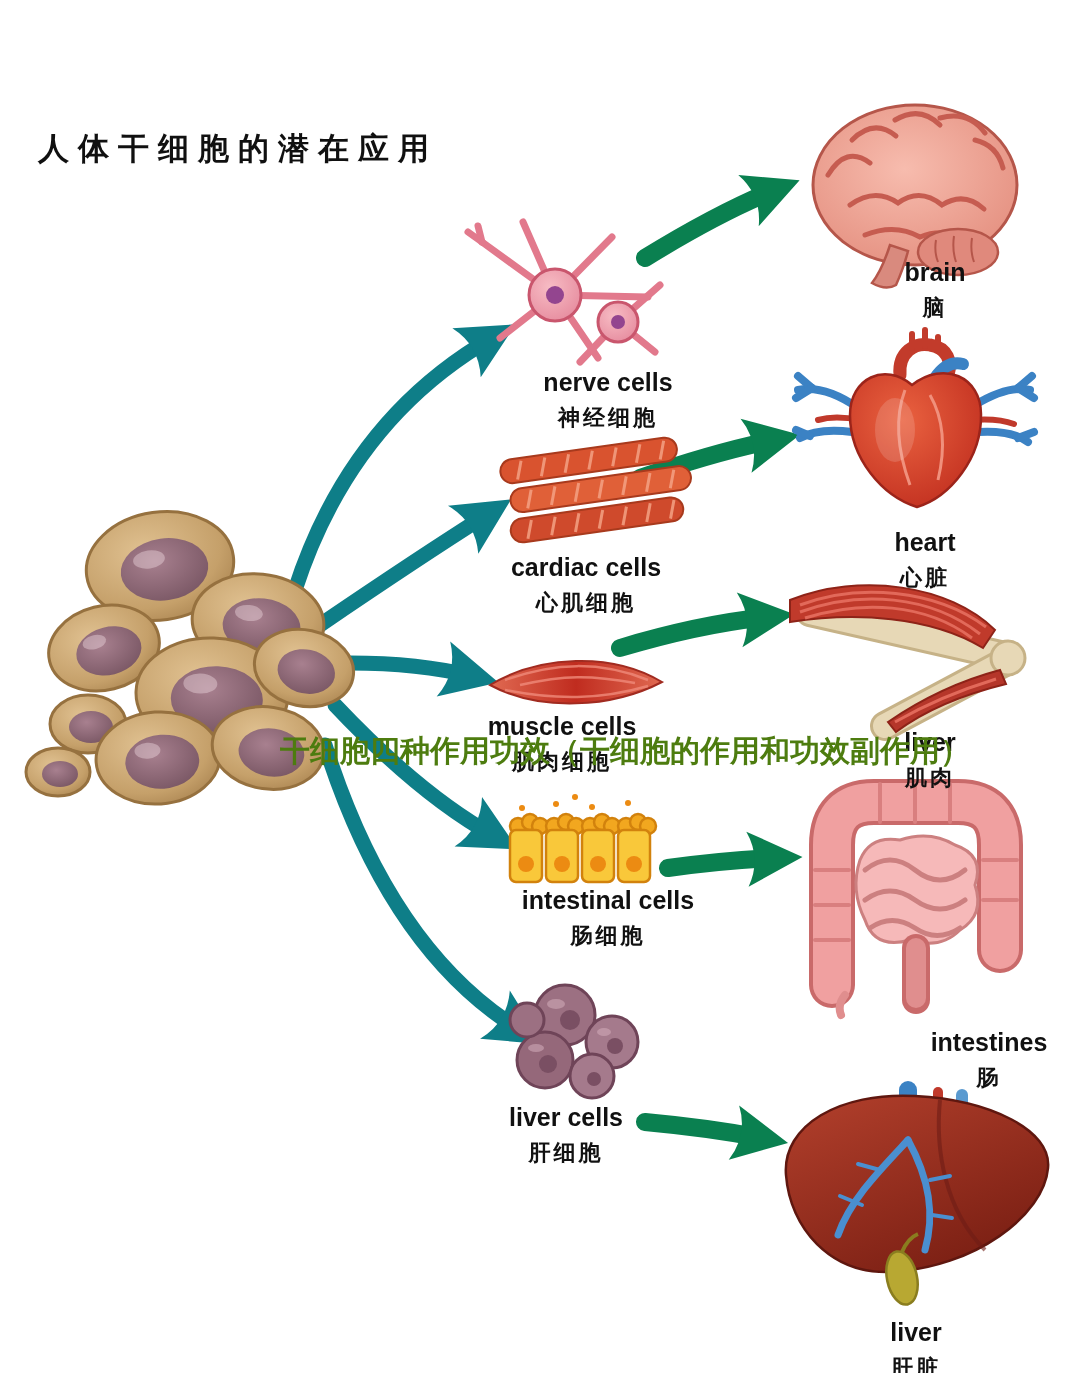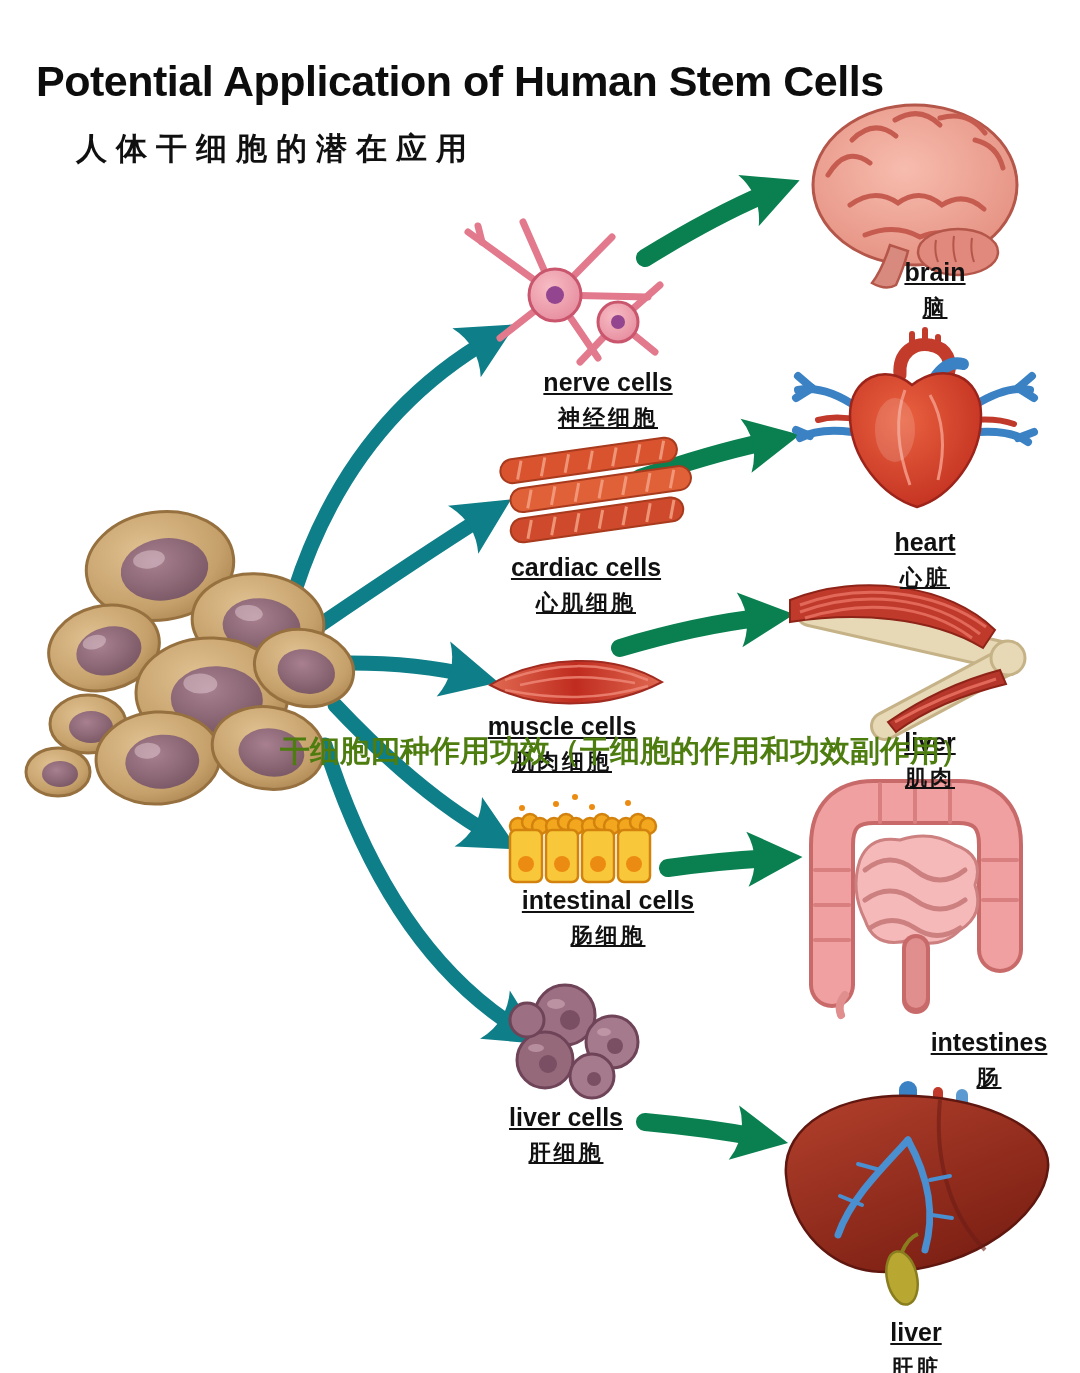--- a/index.html
+++ b/index.html
@@ -7,23 +7,23 @@
     position:relative; width:1080px; height:1373px; background:#ffffff;
     overflow:hidden; font-family:"Liberation Sans", sans-serif; color:#111;
   }
   .art { position:absolute; left:0; top:0; width:1080px; height:1373px; }
   .title {
     position:absolute; left:36px; top:28px; font-size:43px; font-weight:bold;
     letter-spacing:-0.5px; color:#0d0d0d; white-space:nowrap;
   }
   .subtitle {
     position:absolute; left:38px; top:102px; font-size:31px; font-weight:bold;
-    letter-spacing:9px; color:#101010; white-space:nowrap;margin-left:38px;
+    letter-spacing:9px; color:#101010; white-space:nowrap;
   }
-  .label { position:absolute; transform:translateX(-50%); text-align:center; z-index:3;text-decoration:underline; }
+  .label { position:absolute; transform:translateX(-50%); text-align:center; z-index:3; }
   .label .en { font-size:25px; font-weight:bold; white-space:nowrap; }
   .label .zh { font-size:22px; font-weight:bold; margin-top:6px; letter-spacing:3px; white-space:nowrap; }
   .label.big .en { font-size:26px; }
   .watermark {
     position:absolute; left:625px; top:731px; transform:translateX(-50%);
     font-size:30px; font-weight:bold; color:#4d7c0f; white-space:nowrap; z-index:6;
   }
 </style>
 </head>
 <body>
@@ -355,21 +355,20 @@
         <path d="M880,1170 L858,1164"></path>
           <path d="M862,1205 L840,1196"></path>
           <path d="M930,1180 L950,1176"></path>
           <path d="M932,1215 L952,1218"></path>
       </g>
       <path d="M902,1252 q6,-14 16,-18" fill="none" stroke="#8a7d1f" stroke-width="4"></path>
       <ellipse cx="902" cy="1278" rx="15" ry="27" transform="rotate(-12 902 1278)" fill="#b8a832" stroke="#8a7d1f" stroke-width="2.5"></ellipse>
     </g>
   </svg>
 
-  <h1 class="title">Potential Application of Human Stem Cells</h1>
   <h2 class="subtitle">人体干细胞的潜在应用</h2>
 
 
   <div class="label" style="left:608px; top:368px;">
     <div class="en">nerve cells</div>
     <div class="zh">神经细胞</div>
   </div>
 
   <div class="label" style="left:586px; top:553px;">
     <div class="en">cardiac cells</div>

